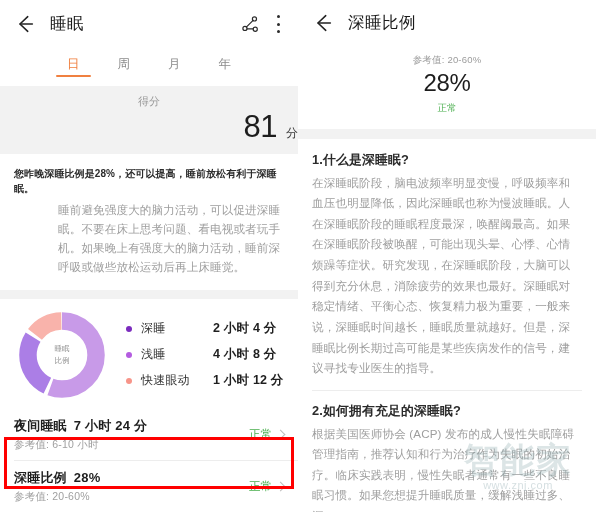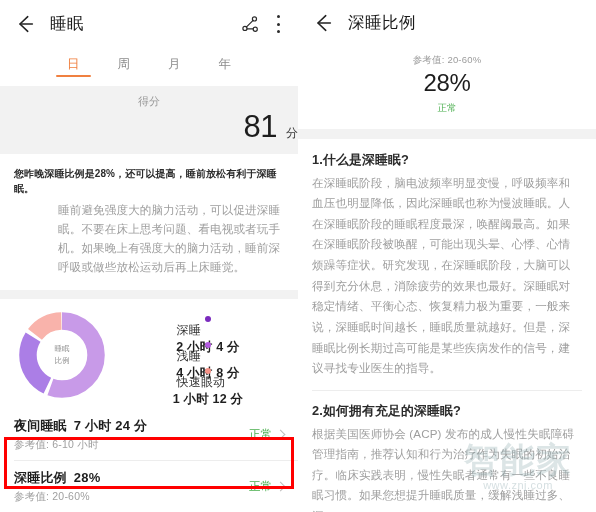--- a/index.html
+++ b/index.html
@@ -124,21 +124,20 @@
     position: absolute; left: 0; top: 0; right: 0; bottom: 0;
     display: flex; flex-direction: column; align-items: center; justify-content: center;
     pointer-events: none;
   }
   .donut-center span { font-size: 7.5px; color: #8e8e8e; line-height: 1.6; }
 
   .legend { flex: 1; padding-left: 18px; }
   .legend-row {
     display: flex; align-items: center;
     height: 26px;
-    flex-direction: column;
   }
   .legend-dot { width: 6px; height: 6px; border-radius: 50%; flex: 0 0 auto; }
   .legend-name { font-size: 12px; color: #333; margin-left: 9px; width: 72px; letter-spacing:.2px;}
   .legend-val { font-size: 12.5px; color: #1f1f1f; font-weight: 600; letter-spacing: .2px;}
 
   
   .metric-list { background: #ffffff; padding: 0 0 0 0; }
   .metric-row {
     position: relative;
     display: flex; align-items: center;

